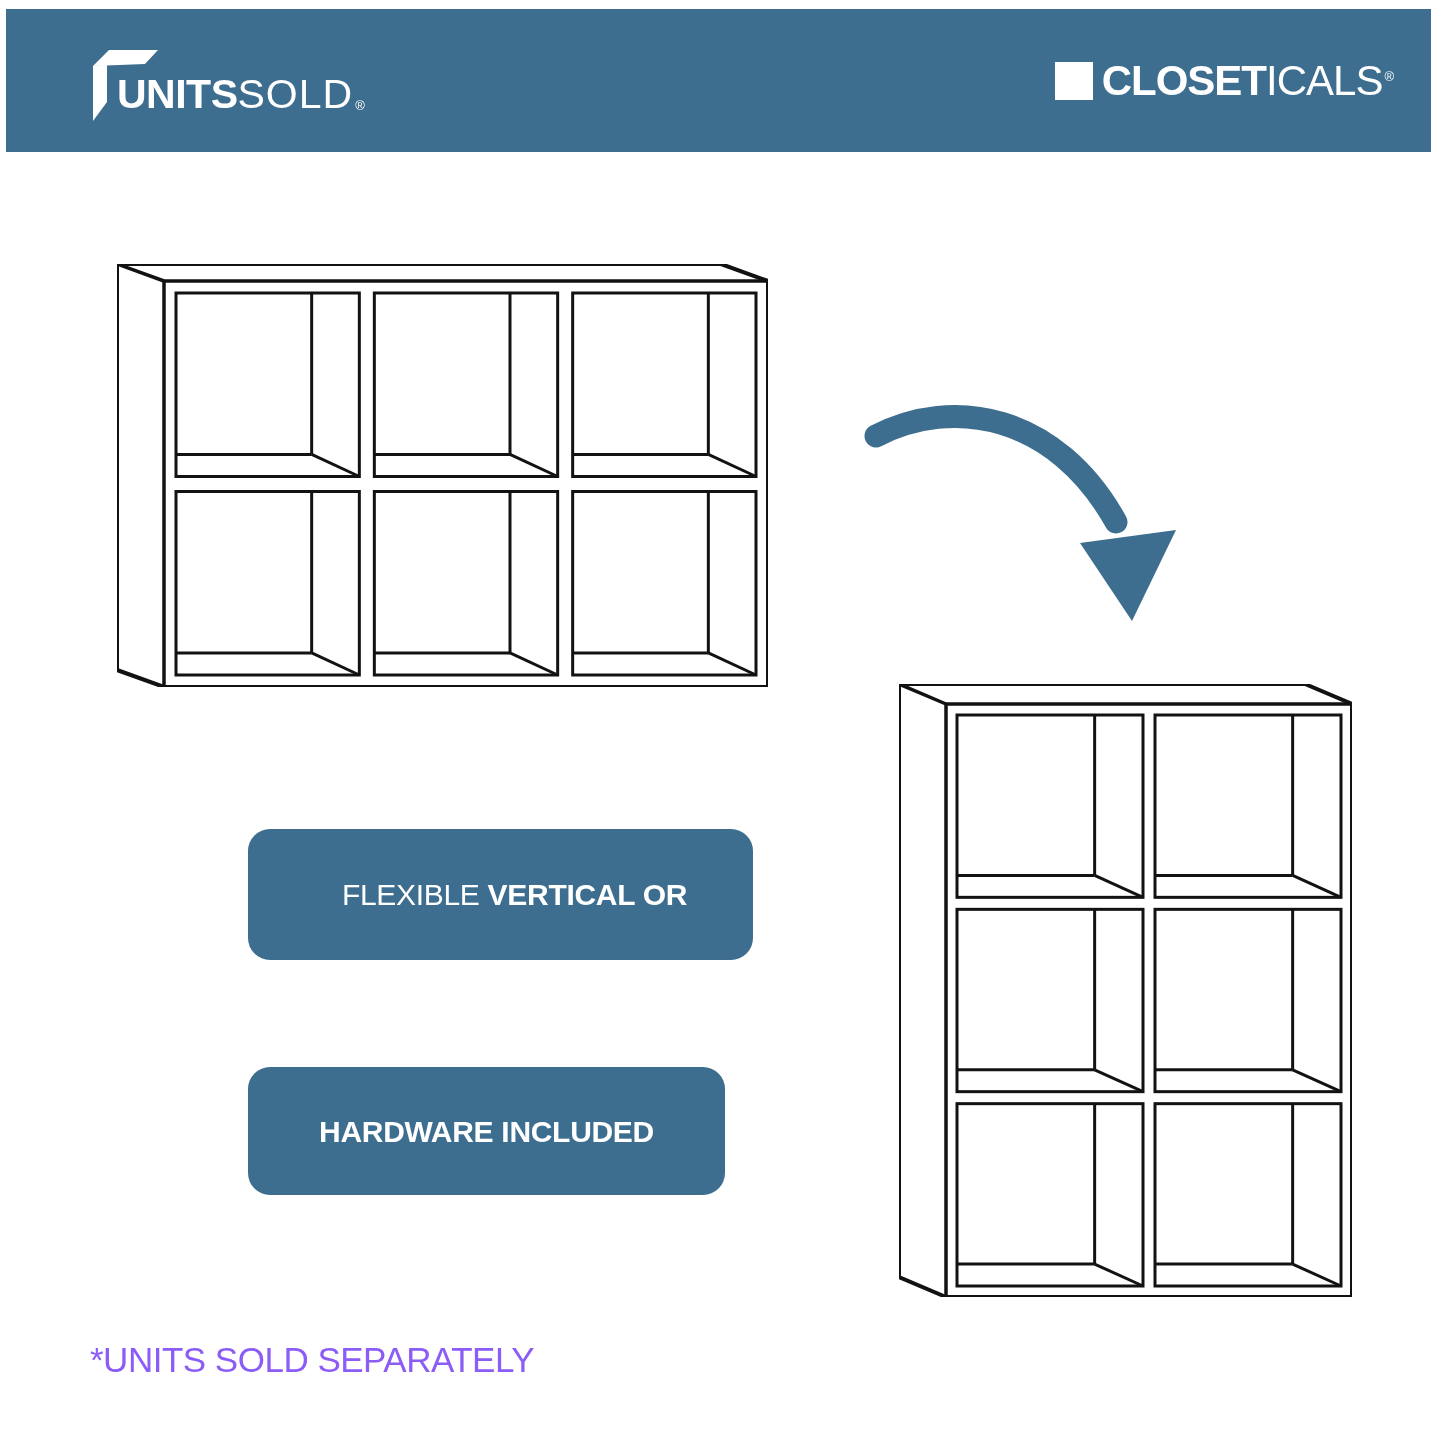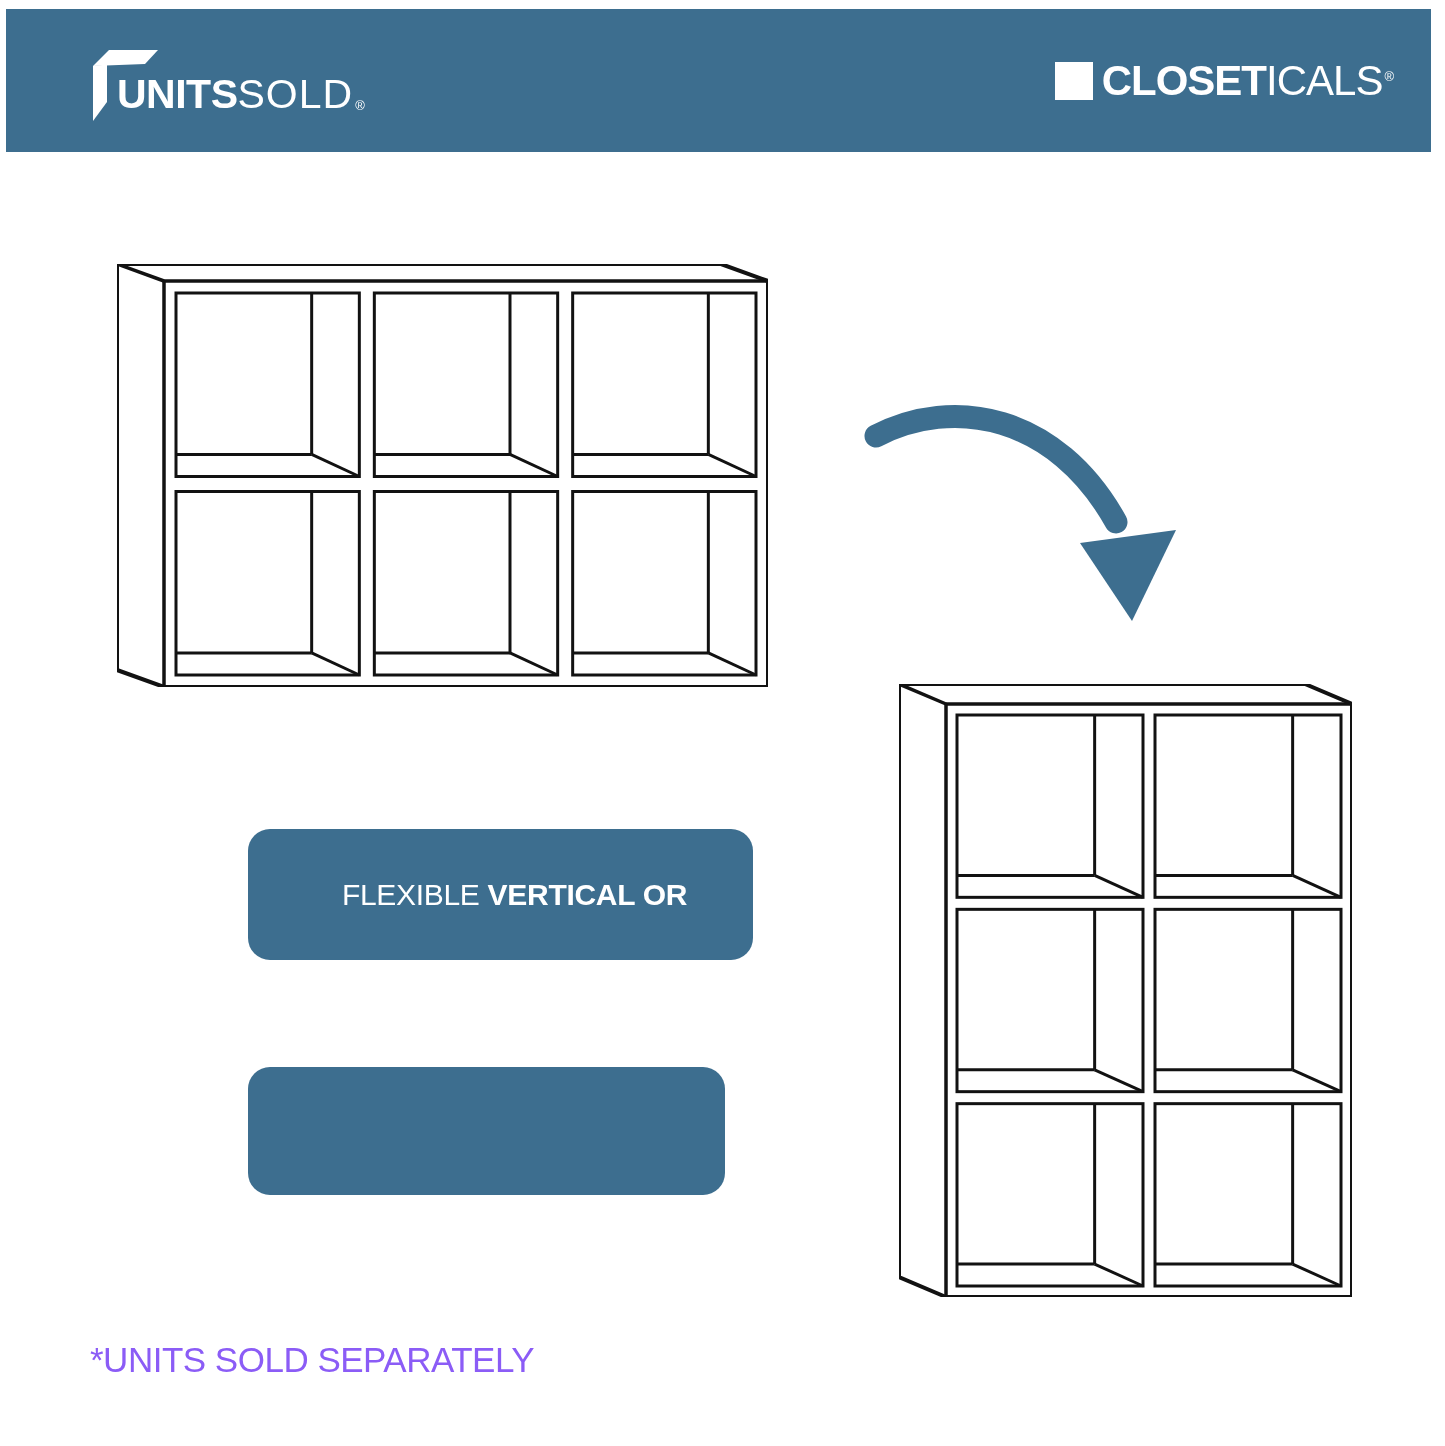--- a/index.html
+++ b/index.html
@@ -129,17 +129,18 @@
       <line x1="393.64" y1="419.6666666666667" x2="393.64" y2="580.12" stroke="#121212" stroke-width="3"></line>
       <line x1="256" y1="580.12" x2="393.64" y2="580.12" stroke="#121212" stroke-width="3"></line>
       <line x1="393.64" y1="580.12" x2="442" y2="602" stroke="#121212" stroke-width="3"></line>
     </svg>
 
   <div class="badge" id="badge-orientation">
     <div class="badge-line"><span>FLEXIBLE </span><span class="b">VERTICAL OR</span></div>
   </div>
 
   <div class="badge" id="badge-hardware">
+    <div class="badge-line b">HARDWARE INCLUDED</div>
   </div>
 
   <div class="footnote">*UNITS SOLD SEPARATELY</div>
 
 </div>
 
 </body></html>

